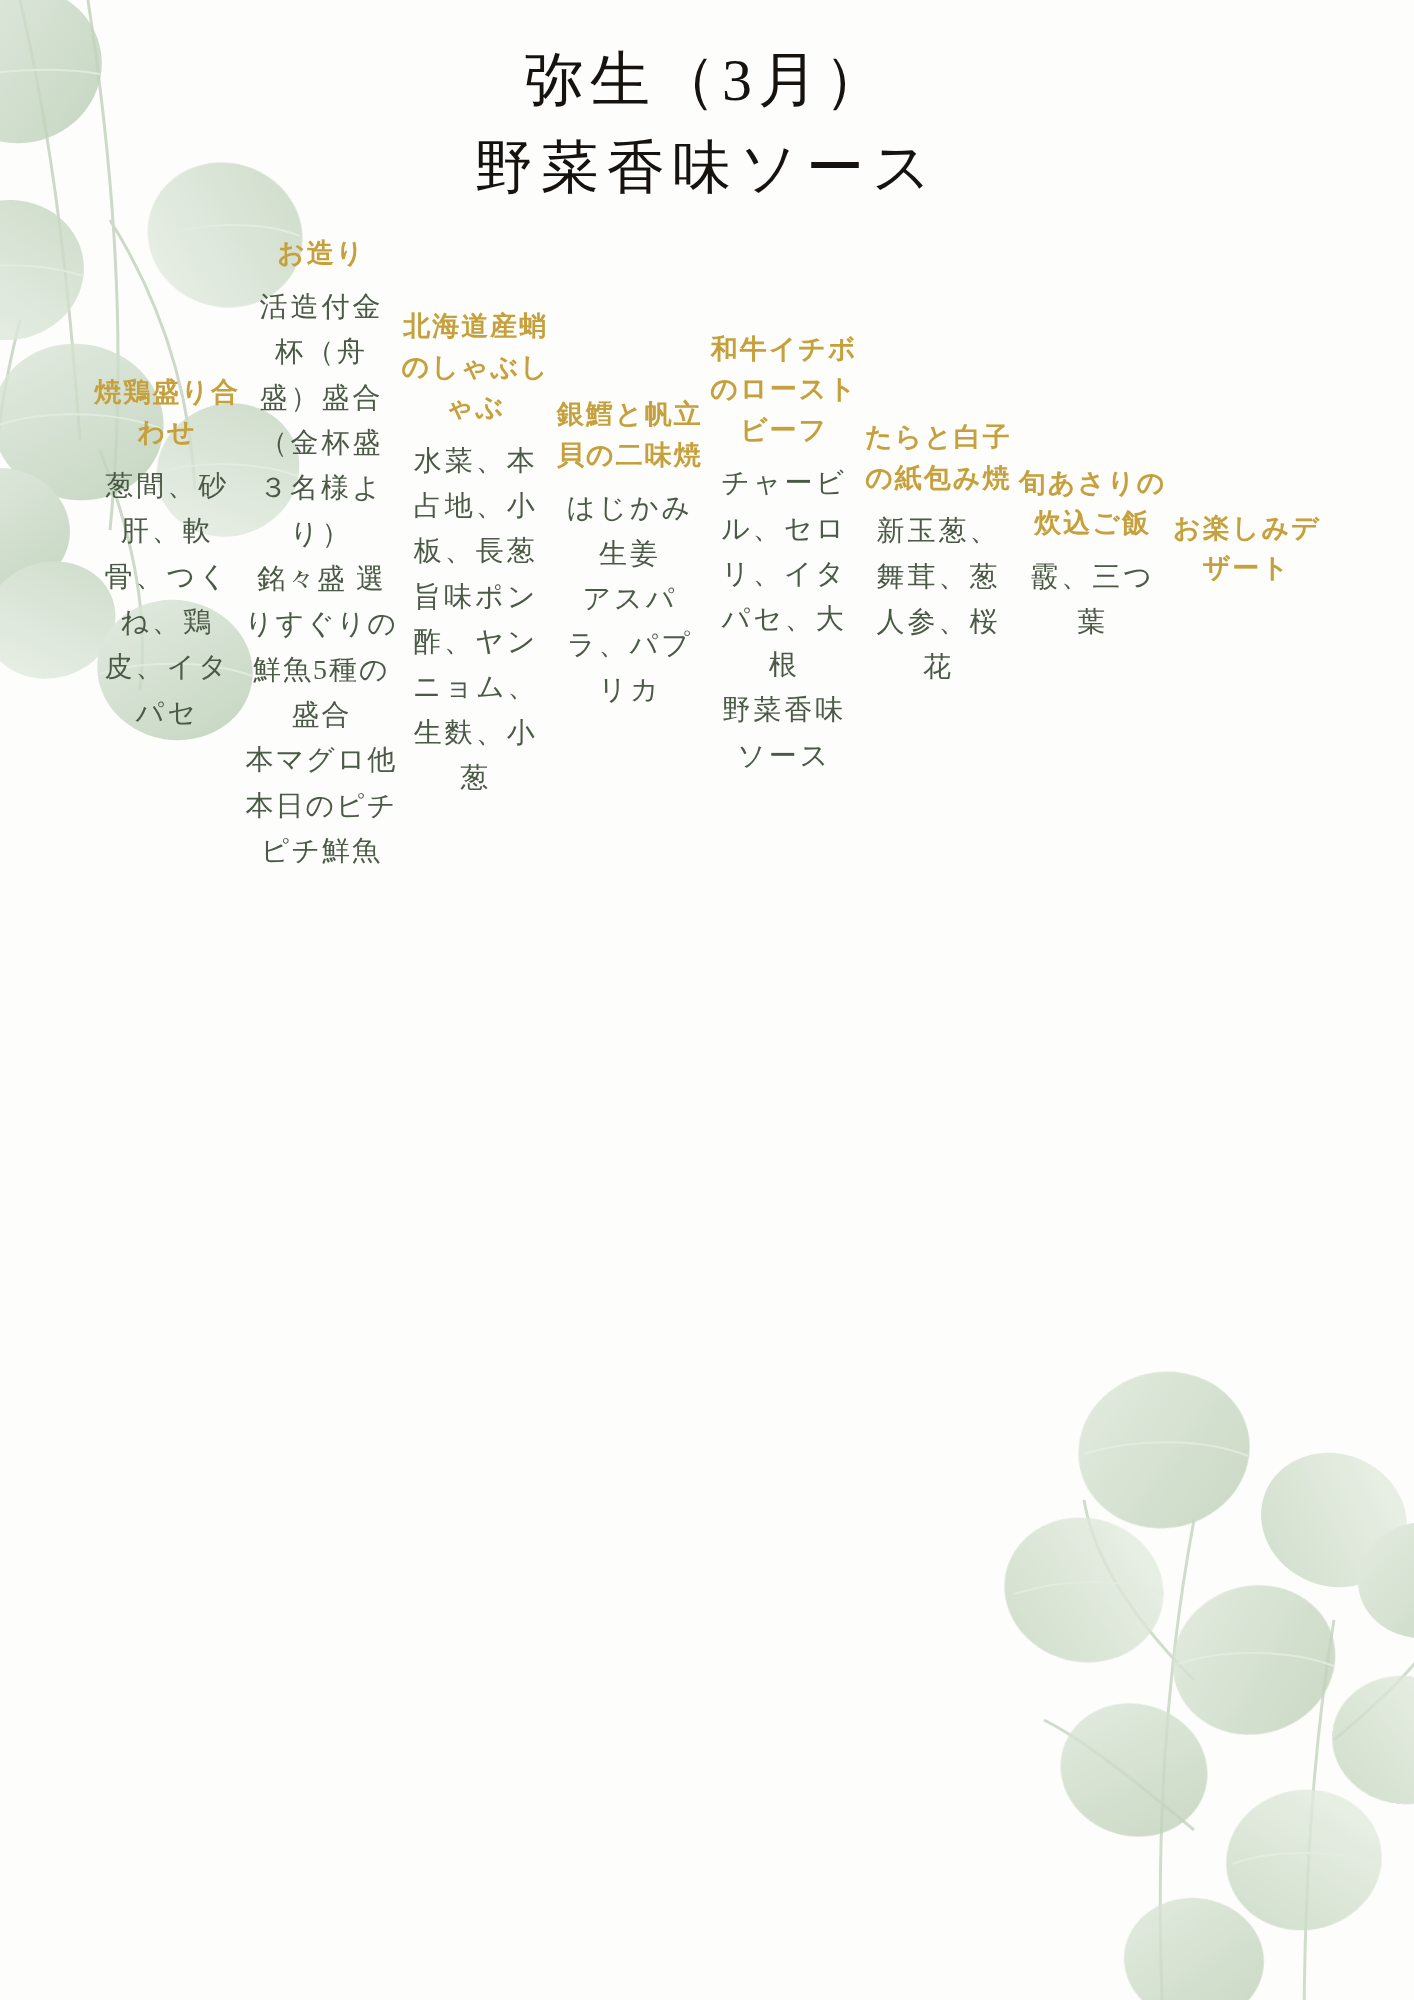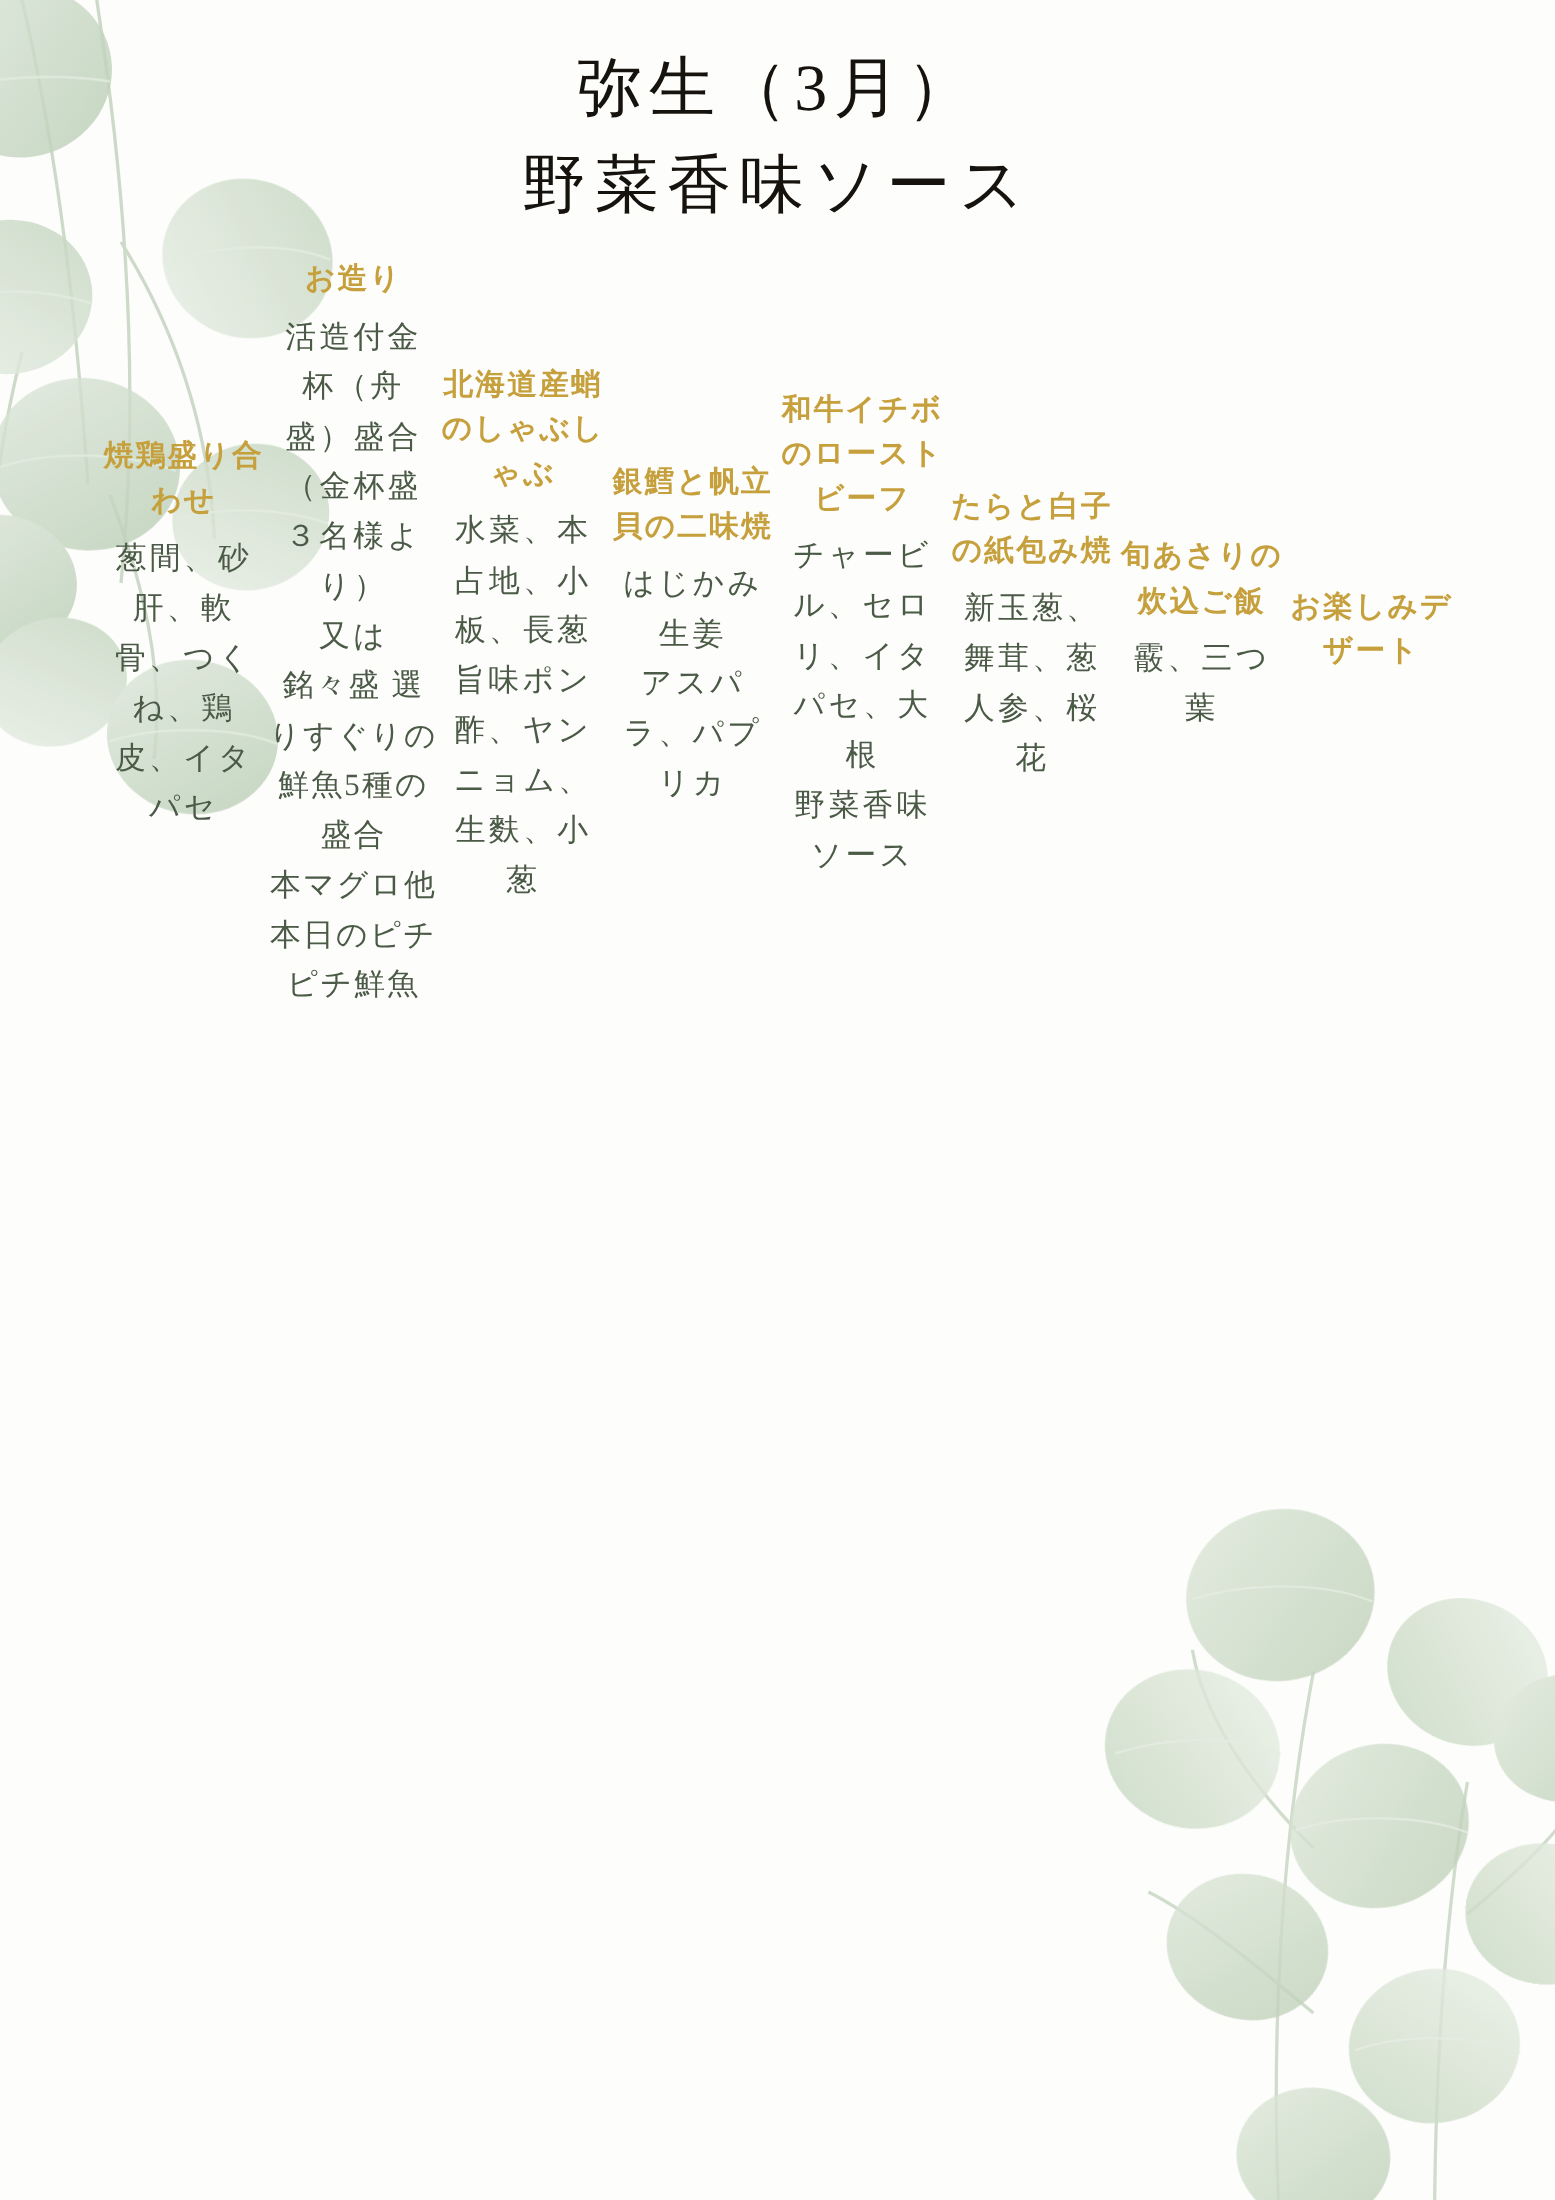--- a/index.html
+++ b/index.html
@@ -188,21 +188,20 @@
   <div class="courses">
 
     <div class="course">
       <div class="course-name">焼鶏盛り合わせ</div>
       <div class="course-detail">葱間、砂肝、軟骨、つくね、鶏皮、イタパセ</div>
     </div>
 
     <div class="course">
       <div class="course-name">お造り</div>
       <div class="course-detail">活造付金杯（舟盛）盛合（金杯盛３名様より）</div>
-      <div class="course-detail">又は</div>
       <div class="course-detail tight">銘々盛 選りすぐりの鮮魚5種の盛合</div>
       <div class="course-detail tight">本マグロ他本日のピチピチ鮮魚</div>
     </div>
 
     <div class="course">
       <div class="course-name">北海道産蛸のしゃぶしゃぶ</div>
       <div class="course-detail">水菜、本占地、小板、長葱</div>
       <div class="course-detail">旨味ポン酢、ヤンニョム、生麩、小葱</div>
     </div>
 

